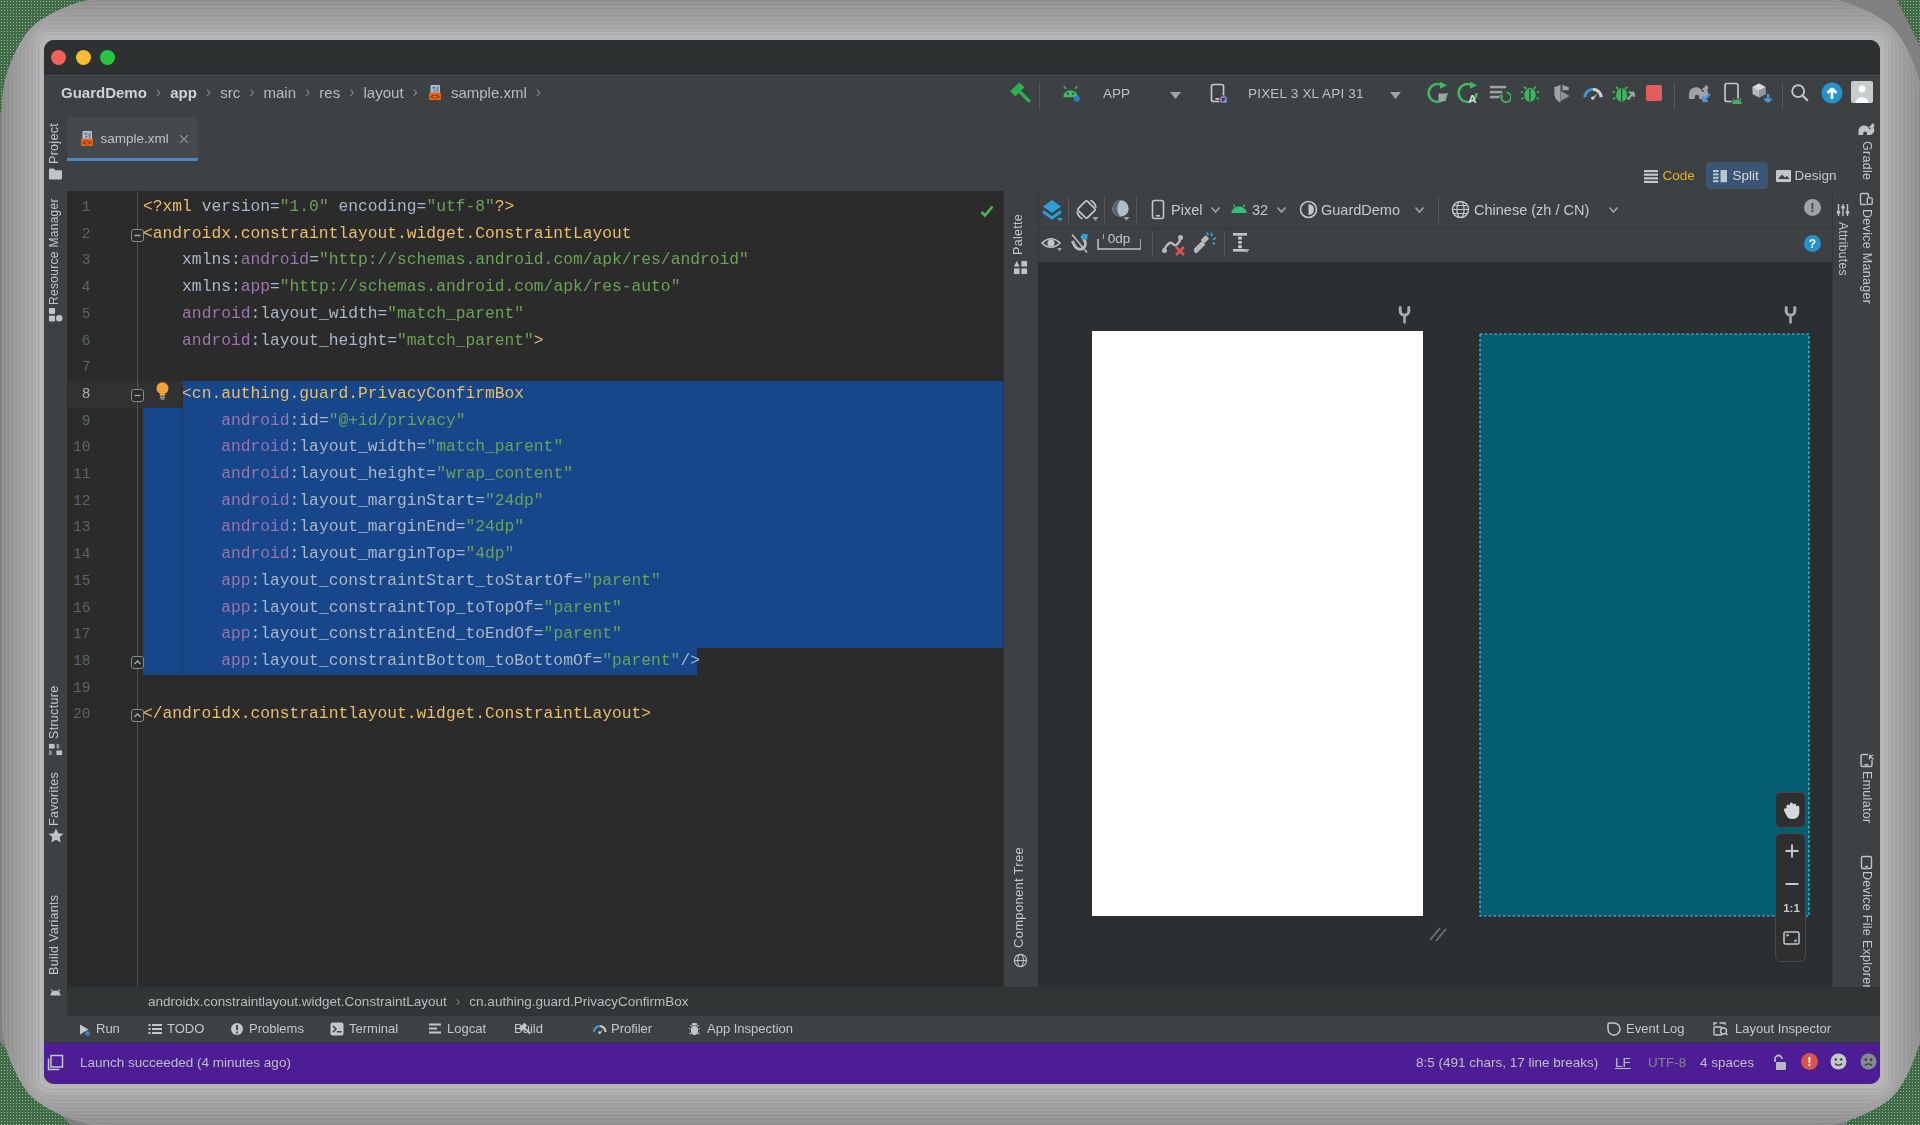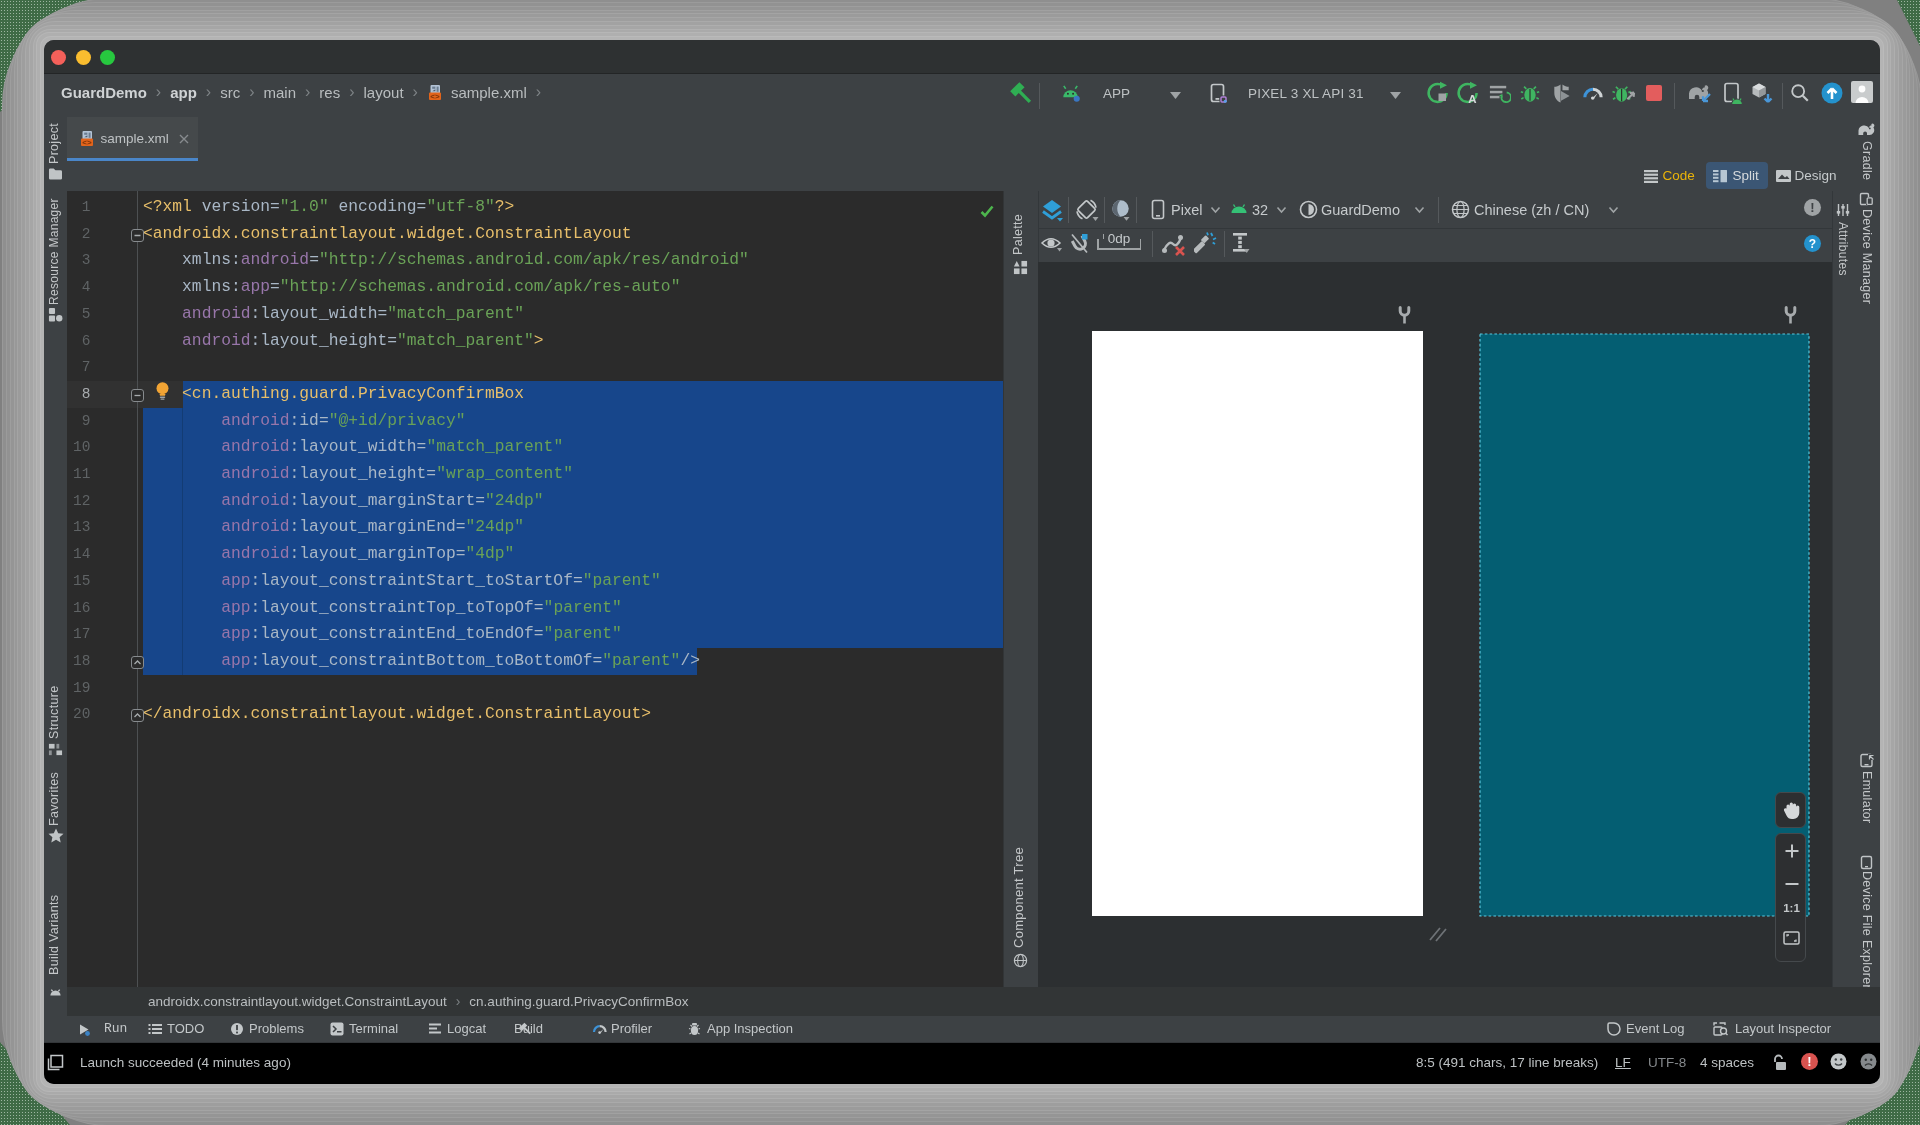--- a/index.html
+++ b/index.html
@@ -549,21 +549,21 @@
 
     <div class="abs" id="bcrumb" style="left:22.5px;top:947px;width:1813.5px;height:29px;background:#323536;">
       <div class="abs" style="left:81.5px;top:0;height:29px;display:flex;align-items:center;font-size:13.5px;color:#b9bdbf;white-space:nowrap;">androidx.constraintlayout.widget.ConstraintLayout<span class="bsep" style="font-size:14px;">›</span>cn.authing.guard.PrivacyConfirmBox</div>
     </div>
 
     <div class="abs" id="twbar" style="left:0;top:976px;width:1836px;height:26px;background:#3d4144;font-size:13px;color:#c3c7c9;">
       <svg class="ico" style="left:34px;top:7px;" width="12" height="13" viewBox="0 0 12 13">
           <path d="M2 1.5 L10.5 6.5 L2 11.5 Z" fill="#c3c7c9"></path>
           <circle cx="9.5" cy="10.5" r="2.4" fill="#3b82c4"></circle>
         </svg>
-      <div class="abs" style="left:60px;top:5px;font-family:Liberation Mono, monospace;">Run</div>
+      <div class="abs" style="left:52px;top:5px;">Run</div>
       <svg class="ico" style="left:104px;top:7px;" width="14" height="12" viewBox="0 0 14 12">
           <g fill="#c3c7c9">
             <rect x="0.5" y="1" width="2" height="2"></rect>
             <rect x="4" y="1" width="10" height="2"></rect>
             <rect x="0.5" y="5" width="2" height="2"></rect>
             <rect x="4" y="5" width="10" height="2"></rect>
             <rect x="0.5" y="9" width="2" height="2"></rect>
             <rect x="4" y="9" width="10" height="2"></rect>
           </g>
         </svg>
@@ -612,21 +612,21 @@
       <div class="abs" style="left:1582px;top:5px;">Event Log</div>
       <svg class="ico" style="left:1669px;top:6px;" width="15" height="14" viewBox="0 0 15 14">
           <path d="M1 3.5 L1 1 L4 1 M6.5 1 L12 1 L12 3" stroke="#c3c7c9" stroke-width="1.4" fill="none"></path>
           <rect x="1" y="5" width="8" height="8" rx="1" stroke="#c3c7c9" stroke-width="1.4" fill="none"></rect>
           <circle cx="10.5" cy="9" r="3" stroke="#c3c7c9" stroke-width="1.4" fill="#3d4144"></circle>
           <line x1="12.7" y1="11.2" x2="14.5" y2="13" stroke="#c3c7c9" stroke-width="1.4"></line>
         </svg>
       <div class="abs" style="left:1691px;top:5px;">Layout Inspector</div>
     </div>
 
-    <div class="abs" id="status" style="left:0;top:1002px;width:1836px;height:42px;background:#000000;border-top:1px solid #333639;font-size:13.5px;color:#bcc0c2;">
+    <div class="abs" id="status" style="left:0;top:1002px;width:1836px;height:42px;background:#4c1d95;border-top:1px solid #333639;font-size:13.5px;color:#bcc0c2;">
       <svg class="ico" style="left:3px;top:11px;" width="17" height="17" viewBox="0 0 17 17">
           <rect x="4" y="1.5" width="11.5" height="11.5" stroke="#c3c7c9" stroke-width="1.5" fill="none"></rect>
           <path d="M1.5 4.5 L1.5 15.5 L12.5 15.5" stroke="#c3c7c9" stroke-width="1.5" fill="none"></path>
         </svg>
       <div class="abs" style="left:36px;top:12px;">Launch succeeded (4 minutes ago)</div>
       <div class="abs" style="left:1372px;top:12px;">8:5 (491 chars, 17 line breaks)</div>
       <div class="abs" style="left:1571px;top:12px;text-decoration:underline;">LF</div>
       <div class="abs" style="left:1604px;top:12px;color:#85898c;">UTF-8</div>
       <div class="abs" style="left:1656px;top:12px;">4 spaces</div>
       <svg class="ico" style="left:1728px;top:11px;" width="16" height="17" viewBox="0 0 16 17">

